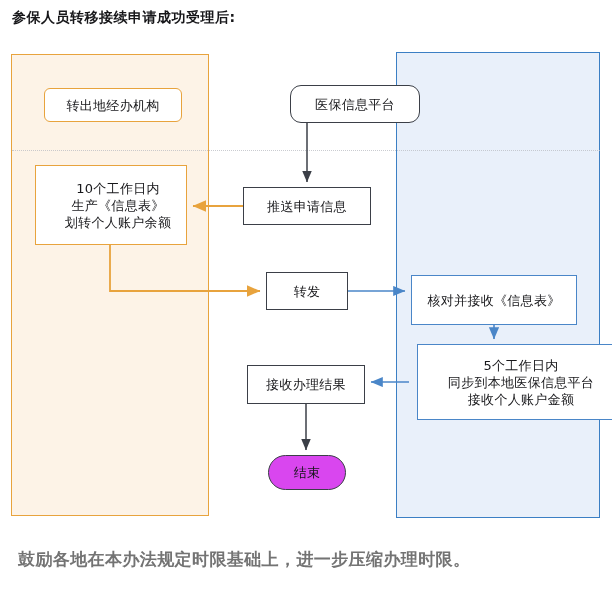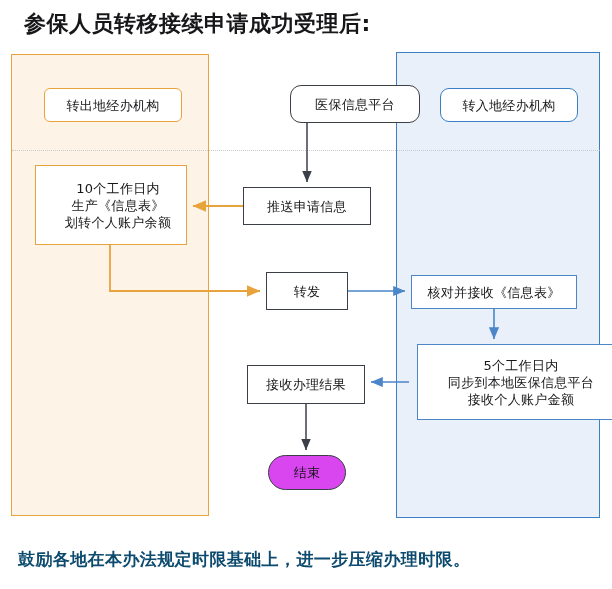--- a/index.html
+++ b/index.html
@@ -8,27 +8,27 @@
     background:#ffffff;
     font-family:"DejaVu Sans","Liberation Sans",sans-serif;
     position:relative;
     overflow:hidden;
     -webkit-font-smoothing:antialiased;
   }
   .stage{position:absolute;left:0;top:0;width:612px;height:589px;}
 
   
   .title{
-    position:absolute;left:24px;top:9px;
-    font-size:22px;font-weight:bold;color:#17171a;
+    position:absolute;left:12px;top:9px;
+    font-size:14px;font-weight:bold;color:#17171a;
     letter-spacing:0.5px;white-space:nowrap;
   }
   .footer{
     position:absolute;left:18px;top:548px;
-    font-size:17px;font-weight:bold;color:#0c4a6e;
+    font-size:17px;font-weight:bold;color:#737373;
     letter-spacing:0.4px;white-space:nowrap;
   }
 
   
   .lane{position:absolute;box-sizing:border-box;}
   .lane-out{
     left:11px;top:54px;width:198px;height:462px;
     background:#fdf3e7;border:1.5px solid #e8a33d;
   }
   .lane-in{
@@ -68,21 +68,21 @@
 
   
   #n-out-head   {left:44px; top:88px;  width:138px;height:34px;}
   #n-out-task   {left:35px; top:165px; width:152px;height:80px;}
   #n-platform   {left:242px;top:85px;  width:130px;height:38px;}
   #n-push       {left:243px;top:187px; width:128px;height:38px;}
   #n-forward    {left:266px;top:272px; width:82px; height:38px;}
   #n-result     {left:247px;top:365px; width:118px;height:39px;}
   #n-end        {left:268px;top:455px; width:78px; height:35px;}
   #n-in-head    {left:440px;top:88px;  width:138px;height:34px;}
-  #n-check      {left:411px;top:275px; width:166px;height:34px;}
+  #n-check      {left:411px;top:275px; width:166px;height:50px;}
   #n-in-task    {left:417px;top:344px; width:208px;height:76px;}
 
   
   .wires{position:absolute;left:0;top:0;width:612px;height:589px;pointer-events:none;}
 </style>
 </head>
 <body>
 
 <div class="stage">
 
@@ -138,23 +138,20 @@
   <div class="node rect-dark" id="n-forward">
     <span class="lines">转发</span>
   </div>
   <div class="node rect-dark" id="n-result">
     <span class="lines">接收办理结果</span>
   </div>
   <div class="node stadium-dark" id="n-end">
     <span class="lines">结束</span>
   </div>
 
-  <div class="node pill-blue" id="n-in-head">
-    <span class="lines">转入地经办机构</span>
-  </div>
   <div class="node rect-blue" id="n-check">
     <span class="lines">核对并接收《信息表》</span>
   </div>
   <div class="node rect-blue" id="n-in-task">
     <span class="lines">5个工作日内
 同步到本地医保信息平台
 接收个人账户金额</span>
   </div>
 
   <div class="footer">鼓励各地在本办法规定时限基础上，进一步压缩办理时限。</div>

